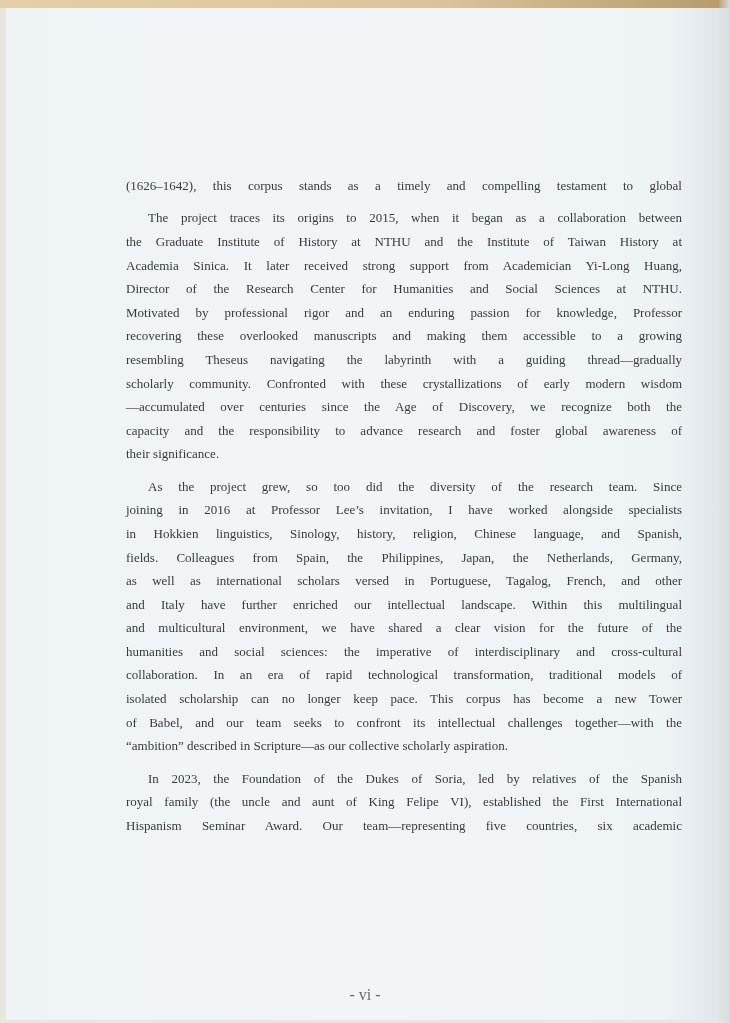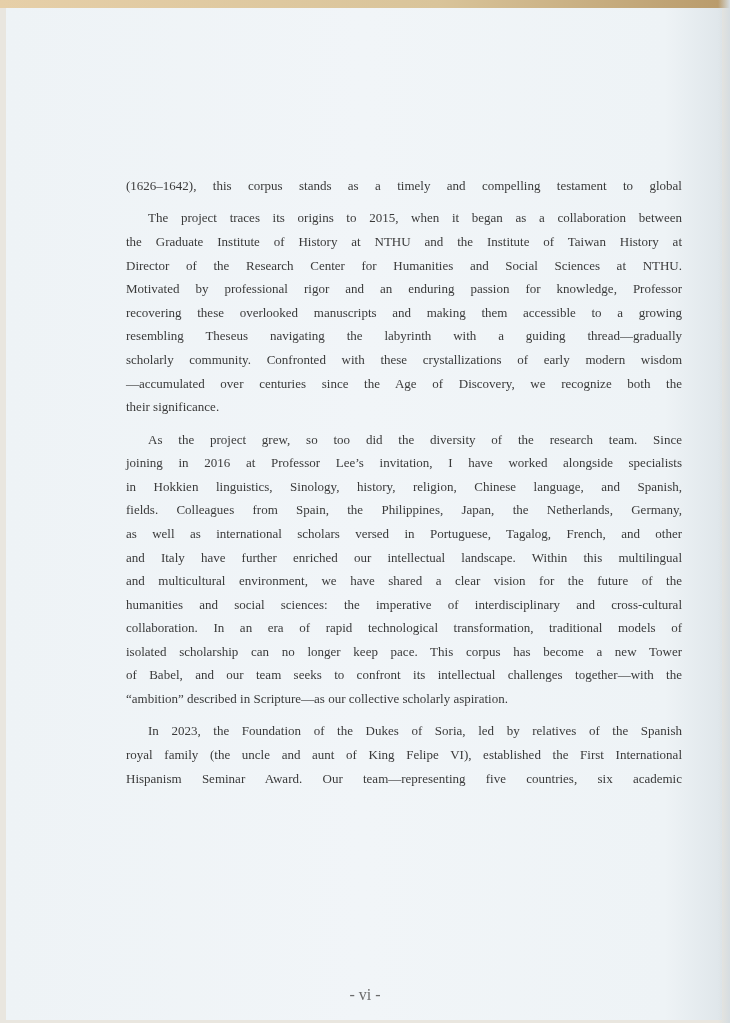--- a/index.html
+++ b/index.html
@@ -47,26 +47,28 @@
 <div class="page"></div>
 <div class="right-shadow"></div>
 
 <div class="text-block" id="text-block">
     <div class="para">
       <span class="line">(1626–1642), this corpus stands as a timely and compelling testament to global</span>
     </div>
     <div class="para">
       <span class="line indent">The project traces its origins to 2015, when it began as a collaboration between</span>
       <span class="line">the Graduate Institute of History at NTHU and the Institute of Taiwan History at</span>
+      <span class="line">Academia Sinica. It later received strong support from Academician Yi-Long Huang,</span>
       <span class="line">Director of the Research Center for Humanities and Social Sciences at NTHU.</span>
       <span class="line">Motivated by professional rigor and an enduring passion for knowledge, Professor</span>
       <span class="line">recovering these overlooked manuscripts and making them accessible to a growing</span>
       <span class="line">resembling Theseus navigating the labyrinth with a guiding thread—gradually</span>
       <span class="line">scholarly community. Confronted with these crystallizations of early modern wisdom</span>
       <span class="line">—accumulated over centuries since the Age of Discovery, we recognize both the</span>
+      <span class="line">capacity and the responsibility to advance research and foster global awareness of</span>
       <span class="line last">their significance.</span>
     </div>
     <div class="para">
       <span class="line indent">As the project grew, so too did the diversity of the research team. Since</span>
       <span class="line">joining in 2016 at Professor Lee’s invitation, I have worked alongside specialists</span>
       <span class="line">in Hokkien linguistics, Sinology, history, religion, Chinese language, and Spanish,</span>
       <span class="line">fields. Colleagues from Spain, the Philippines, Japan, the Netherlands, Germany,</span>
       <span class="line">as well as international scholars versed in Portuguese, Tagalog, French, and other</span>
       <span class="line">and Italy have further enriched our intellectual landscape. Within this multilingual</span>
       <span class="line">and multicultural environment, we have shared a clear vision for the future of the</span>

